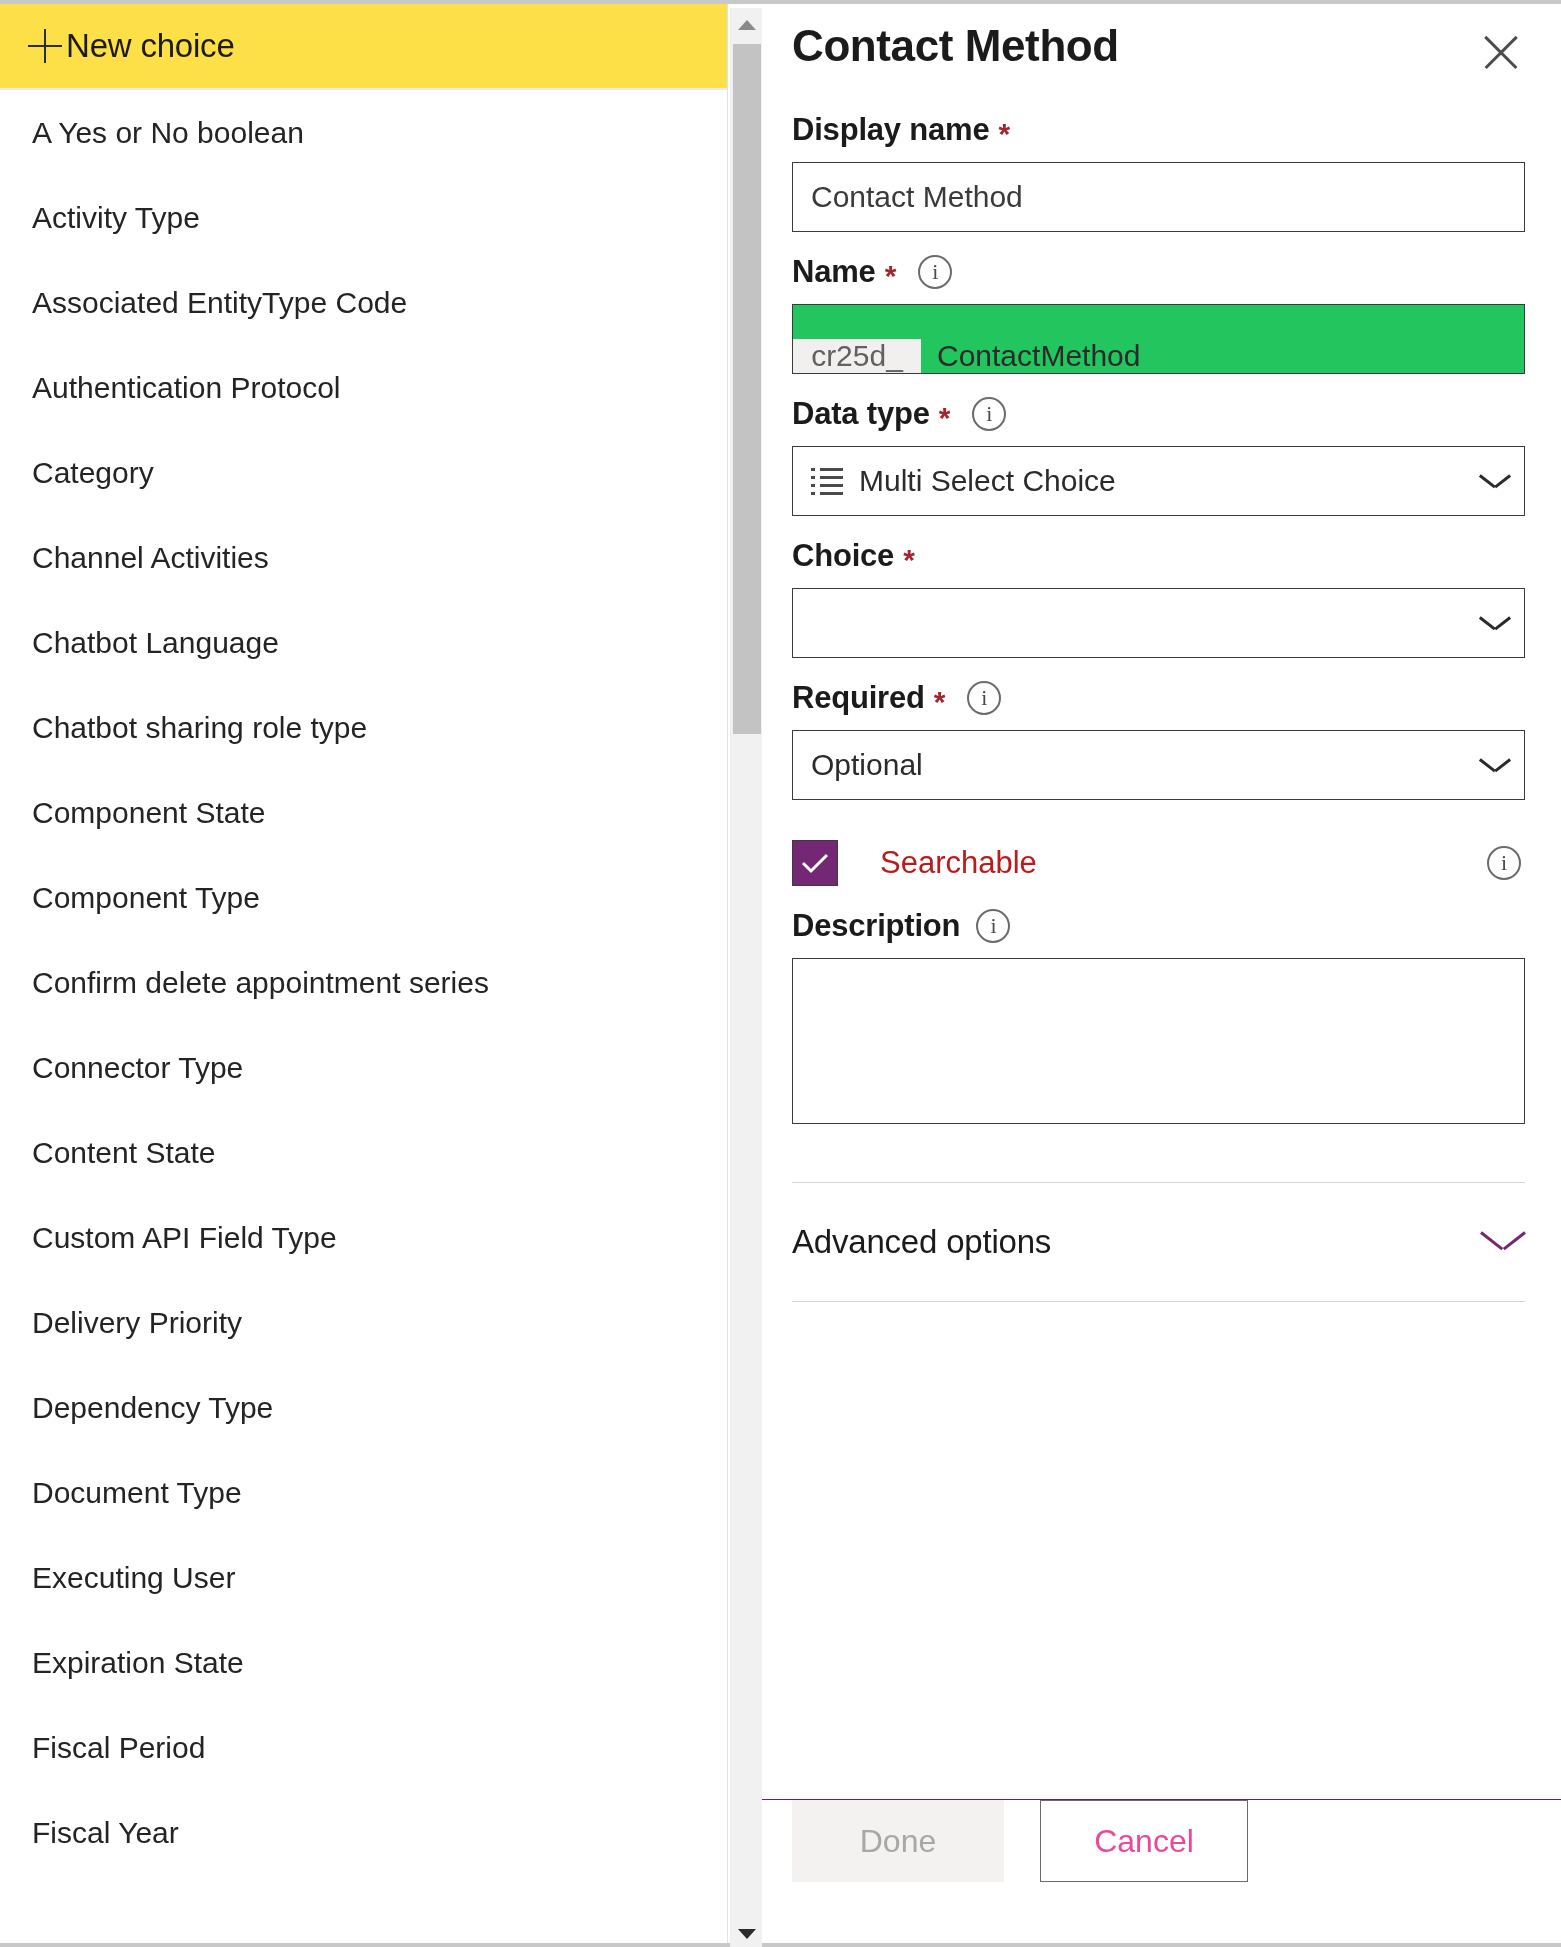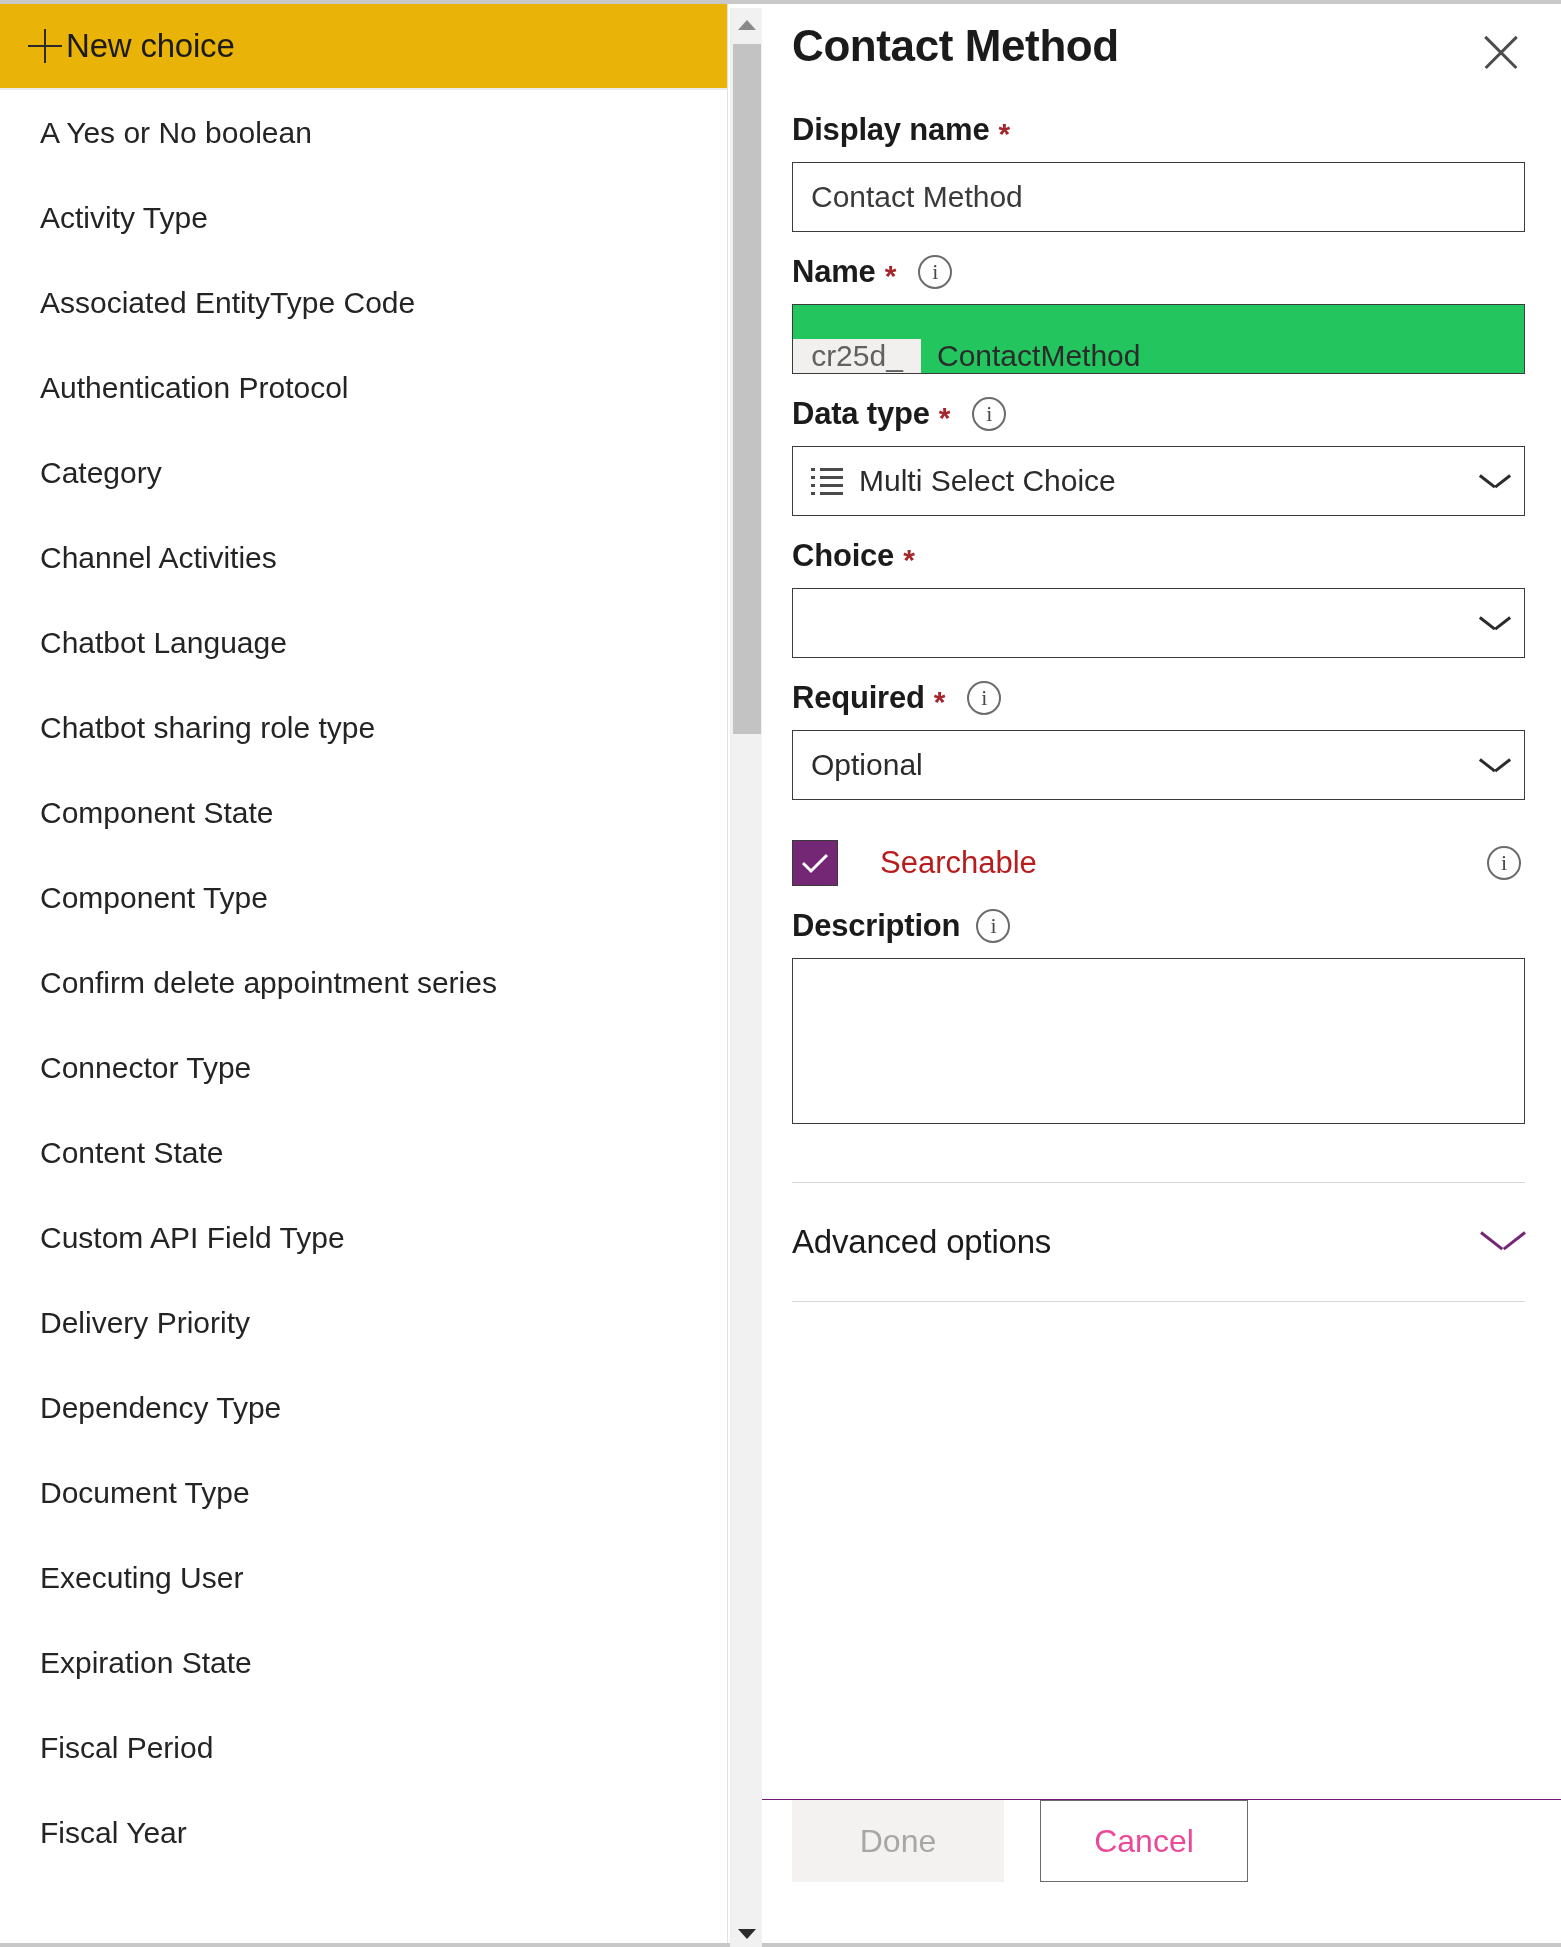--- a/index.html
+++ b/index.html
@@ -29,21 +29,21 @@
     border-right: 1px solid #e1e1e1;
     display: flex;
     flex-direction: column;
   }
   .new-choice-row {
     height: 86px;
     display: flex;
     align-items: center;
     padding-left: 28px;
     border-bottom: 2px solid #ebebeb;
-    background: #eab308;
+    background: #fde047;
     cursor: pointer;
   }
   .plus-icon {
     width: 34px;
     height: 34px;
     position: relative;
     flex: 0 0 auto;
     margin-right: 4px;
   }
   .plus-icon::before, .plus-icon::after {
@@ -62,21 +62,21 @@
   .choice-list {
     list-style: none;
     margin: 0;
     padding: 0;
     width: 728px;
   }
   .choice-item {
     height: 85px;
     display: flex;
     align-items: center;
-    padding-left: 40px;
+    padding-left: 32px;
     font-size: 30px;
     color: #242424;
     cursor: pointer;
     white-space: nowrap;
   }
 
   
   .scrollbar {
     position: absolute;
     left: 730px;

